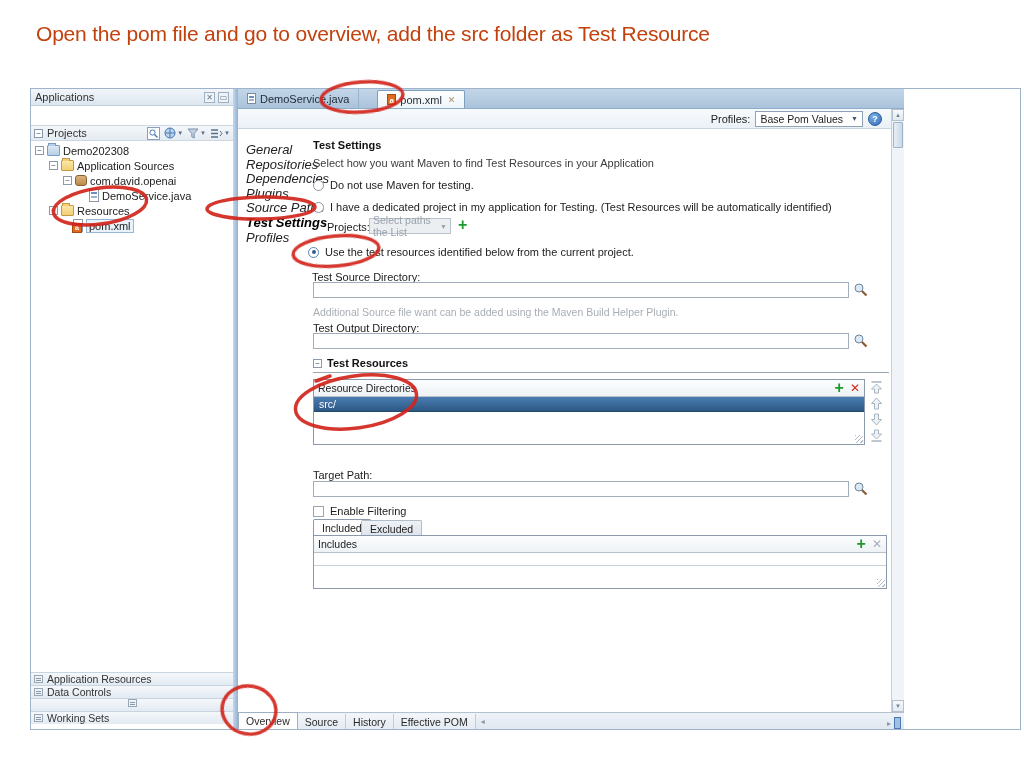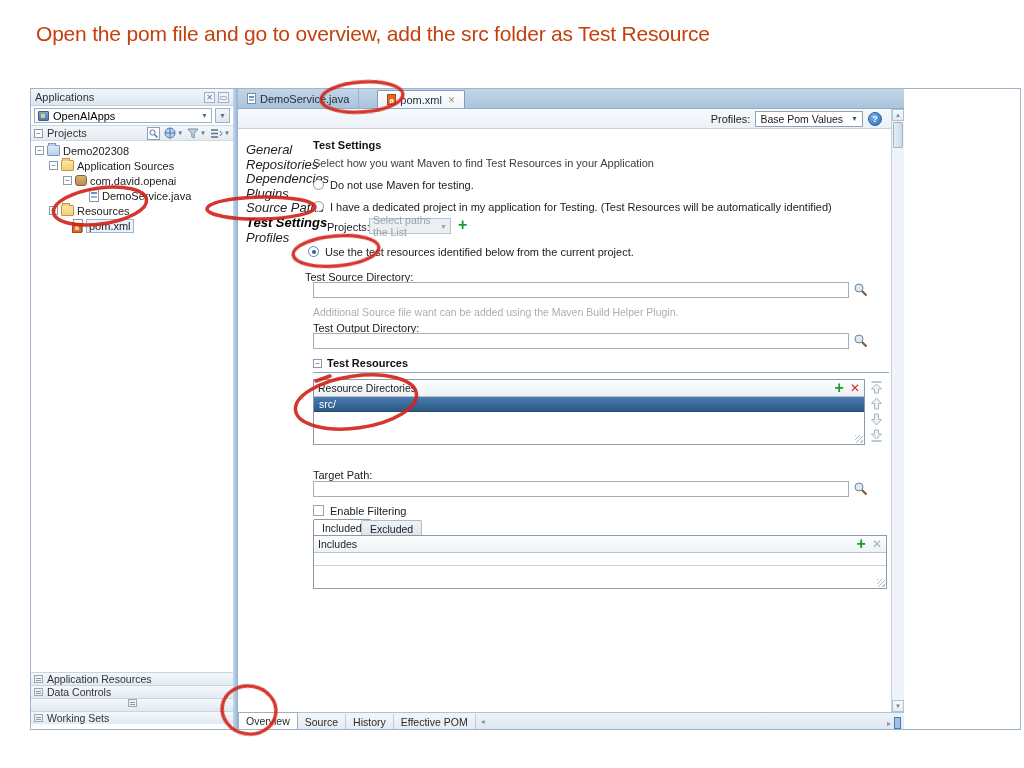--- a/index.html
+++ b/index.html
@@ -65,21 +65,21 @@
   .profiles-combo { height:16px; border:1px solid #8fa2b6; background:#fff; display:flex; align-items:center; padding:0 4px; gap:8px; font-size:10.5px; }
   .profiles-combo .arrow { font-size:7px; color:#44556a; }
   .help { width:14px; height:14px; border-radius:50%; background:radial-gradient(circle at 35% 30%,#7ab2e8,#2f6cb4); border:1px solid #2a5c9a;
           color:#fff; font-size:9px; font-weight:bold; text-align:center; line-height:13px; }
   .sidenav { position:absolute; left:8px; top:54px; width:66px; font-size:13px; color:#222;font-style:italic; }
   .sidenav div { height:14.6px; line-height:14.6px; white-space:nowrap; }
   .sidenav .active { font-weight:bold; color:#000; }
   .hdg { position:absolute; font-size:11px; font-weight:bold; color:#111; }
   .txt { position:absolute; font-size:11px; color:#1c1c1c; white-space:nowrap; }
   .note { position:absolute; font-size:10.5px; color:#a8aeb5; white-space:nowrap; }
-  .radio { position:absolute; display:flex; gap:6px; font-size:11px; color:#1c1c1c; white-space:nowrap; }
+  .radio { position:absolute; display:flex; align-items:center; gap:6px; font-size:11px; color:#1c1c1c; white-space:nowrap; }
   .rdot { width:11px; height:11px; border-radius:50%; border:1px solid #8a98a8; background:#fff; position:relative; flex:0 0 auto; }
   .rdot.on { border-color:#5a84b4; }
   .rdot.on::after { content:""; position:absolute; left:2.5px; top:2.5px; width:4px; height:4px; border-radius:50%; background:#2f5f96; }
   .field { position:absolute; height:16px; border:1px solid #a2aebc; background:#fff; }
   .mag { position:absolute; width:15px; height:15px; }
   .disabled-combo { position:absolute; height:16px; border:1px solid #bac4ce; background:#eceff2; color:#9aa2ac; font-size:10.5px;
                     display:flex; align-items:center; padding:0 3px; gap:6px; }
   .disabled-combo .arrow { font-size:7px; color:#9aa2ac; }
   .plus { color:#1c9b2d; font-weight:bold; font-size:16px; line-height:14px; }
   .xred { color:#cf2b1e; font-weight:bold; font-size:12px; }
@@ -122,28 +122,20 @@
 
 <div class="page-title">Open the pom file and go to overview, add the src folder as Test Resource</div>
 
 <div class="window">
 
   <div class="navigator">
     <div class="panel-hdr" style="top:0;">
       <span>Applications</span>
       <span style="margin-left:auto;" class="hdr-btn">✕</span>
       <span class="hdr-btn">▭</span>
-    </div>
-    <div class="combo-row">
-      <div class="combo">
-        <span class="app-ic"></span>
-        <span>OpenAIApps</span>
-        <span class="arrow">▼</span>
-      </div>
-      <div class="mini-drop">▼</div>
     </div>
     <div class="projects-bar">
       <span class="handle">−</span>
       <span style="margin-left:4px;">Projects</span>
       <span style="margin-left:auto;" class="tool-ic">
         <svg width="13" height="13" viewBox="0 0 13 13">
             <rect x="0.5" y="0.5" width="12" height="12" fill="#fff" stroke="#8aa0b8"></rect>
             <circle cx="5.5" cy="5.5" r="2.6" fill="none" stroke="#4a7ab0"></circle>
             <line x1="7.5" y1="7.5" x2="10.5" y2="10.5" stroke="#4a7ab0" stroke-width="1.4"></line>
           </svg>
@@ -271,21 +263,21 @@
       <span>Select paths the List</span>
       <span class="arrow">▼</span>
     </div>
     <span class="plus abs" style="left:220px; top:129px;">+</span>
 
     <div class="radio" style="left:70px; top:157px;">
       <span class="rdot on"></span>
       <span>Use the test resources identified below from the current project.</span>
     </div>
 
-    <div class="txt" style="left:67px; top:182px;">Test Source Directory:</div>
+    <div class="txt" style="left:74px; top:182px;">Test Source Directory:</div>
     <input class="field" style="left: 75px; top: 193px; width: 536px;">
     <span class="mag" style="left:615px; top:193px;">
       <svg width="15" height="15" viewBox="0 0 15 15">
           <circle cx="6" cy="6" r="4" fill="#dce9f5" stroke="#6b86a0"></circle>
           <line x1="9" y1="9" x2="13.5" y2="13.5" stroke="#8a5a30" stroke-width="2.2"></line>
         </svg>
     </span>
     <div class="note" style="left:75px; top:217px;">Additional Source file want can be added using the Maven Build Helper Plugin.</div>
 
     <div class="txt" style="left:75px; top:233px;">Test Output Directory:</div>

